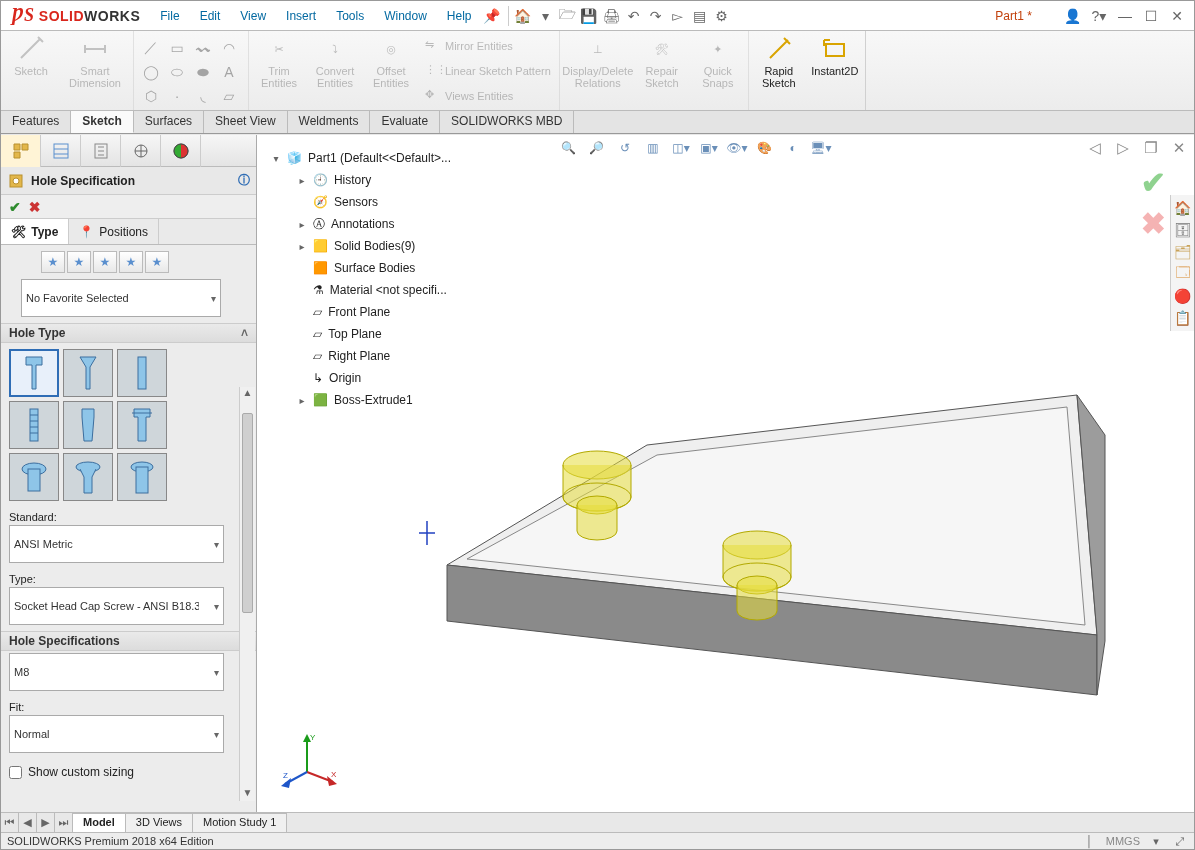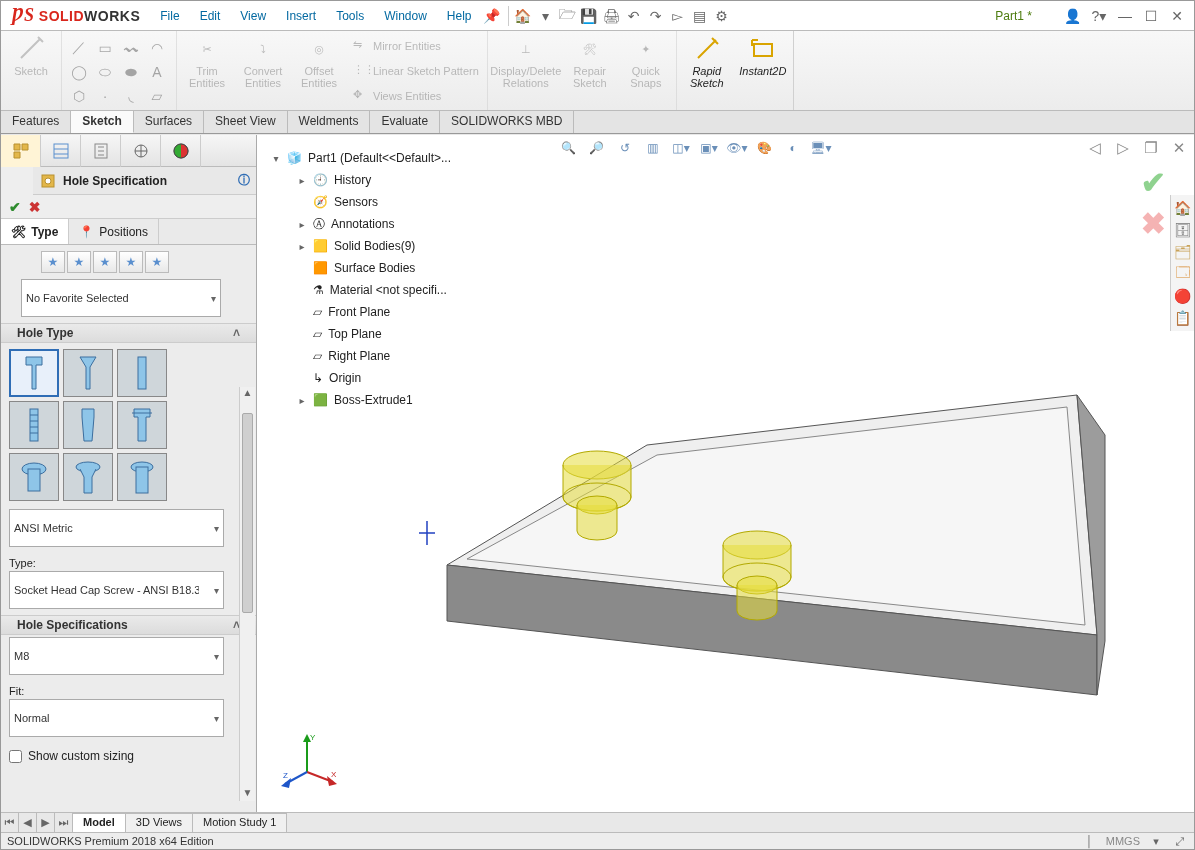--- a/index.html
+++ b/index.html
@@ -6,66 +6,66 @@
 body { width: 1195px; height: 850px; background: #e8e8e8; overflow: hidden; font-size: 12px; color: #222; border: 1px solid #999; position: relative; }
 
 
 .titlebar { height: 30px; background: #fff; border-bottom: 1px solid #bbb; display: flex; align-items: center; }
 .sw-logo { display:flex; align-items:center; padding: 0 10px; height:100%; background:#fff; font-weight:bold; color:#d9261c; font-size:14px; letter-spacing:0.5px; }
 .sw-logo .ds { font-style:italic; font-family: Georgia, serif; font-size:18px;}
 .menubar { display:flex; align-items:center; height:100%; }
 .menubar .mitem { padding:0 10px; cursor:default; color:#0369a1; }
 .title-right { margin-left:auto; display:flex; align-items:center; gap:4px; padding-right:6px; }
 .ticon { width:22px; height:22px; display:inline-flex; align-items:center; justify-content:center; color:#666; font-size:14px; }
-.doc-name { margin:0 26px 0 10px; font-size:12px; color:#4d7c0f; }
+.doc-name { margin:0 26px 0 10px; font-size:12px; color:#c2410c; }
 .ticon.blue { color:#2f6db5; }
 .sep { width:1px; height:20px; background:#ccc; margin:0 4px; }
 
 
 .ribbon { height:80px; background:linear-gradient(#f8f8f8,#ececec); border-bottom:1px solid #bbb; display:flex; align-items:stretch; }
 .rbtn { width:56px; display:flex; flex-direction:column; align-items:center; justify-content:flex-start; padding-top:4px; color:#888; font-size:11px; text-align:center; }
 .rbtn.wide { width:72px; }
 .rbtn .ricon { width:28px; height:28px; margin-bottom:2px; display:flex; align-items:center; justify-content:center; }
-.rbtn.active { color:#222;font-style:italic; }
+.rbtn.active { color:#222; }
 .rgroup { border-right:1px solid #d0d0d0; display:flex; align-items:stretch; padding:0 2px; }
 .rlines { display:flex; flex-direction:column; justify-content:space-around; padding:2px 6px; color:#888; font-size:11px; }
 .rlines .rl { display:flex; align-items:center; gap:4px; height:20px;}
 .rlines .rsmall { width:16px; height:16px; display:inline-block;}
 .rbtn.active .ricon svg * { stroke:#d9a400; }
 
 
 .cmdtabs { height:23px; background:#e4e4e4; display:flex; border-bottom:1px solid #999; }
 .cmdtabs .tab { padding:3px 11px; border-right:1px solid #bbb; color:#333; cursor:default; }
 .cmdtabs .tab.active { background:#fafafa; font-weight:bold; border-bottom:1px solid #fafafa; position:relative; top:0; }
 
 
 .leftpanel { position:absolute; left:0; top:134px; bottom:32px; width:256px; background:#eee; border-right:1px solid #aaa; display:flex; flex-direction:column; }
 .lp-tabs { height:32px; background:linear-gradient(#f6f6f6,#e4e4e4); display:flex; align-items:center; border-bottom:1px solid #bbb;}
 .lp-tabs .lpt { width:40px; height:32px; display:flex; align-items:center; justify-content:center; border-right:1px solid #ccc;}
 .lp-tabs .lpt.active { background:#fff4d6; }
-.pm-header { height:28px; display:flex; align-items:center; padding:0 6px; background:#e8e8e8; border-bottom:1px solid #ccc; font-weight:bold; gap:6px;margin-left:32px;}
+.pm-header { height:28px; display:flex; align-items:center; padding:0 6px; background:#e8e8e8; border-bottom:1px solid #ccc; font-weight:bold; gap:6px;}
 .pm-header .help { margin-left:auto; color:#2f6db5; }
 .pm-okrow { height:24px; display:flex; align-items:center; gap:8px; padding:0 8px; background:#eee; border-bottom:1px solid #ccc;}
 .pm-okrow .ok { color:#2e8b2e; font-weight:bold; font-size:14px;}
 .pm-okrow .cancel { color:#c33; font-weight:bold; font-size:14px;}
 .pm-subtabs { display:flex; background:#eaeaea; border-bottom:1px solid #bbb; height:26px;}
 .pm-subtabs .stb { display:flex; align-items:center; gap:5px; padding:0 10px; border-right:1px solid #ccc; font-size:12px;}
 .pm-subtabs .stb.active { background:#fff; font-weight:bold;}
 .pm-body { flex:1; overflow:auto; background:#ececec; }
 .scrollbar-fake { position:absolute; right:1px; top:252px; bottom:16px; width:16px; background:#f0f0f0; border-left:1px solid #ccc;}
 .scrollbar-fake .thumb { position:absolute; left:2px; right:2px; top:26px; height:200px; background:#cfcfcf; border:1px solid #aaa; border-radius:2px;}
 .scrollbar-fake .arr { position:absolute; left:0; right:0; height:14px; text-align:center; color:#666; font-size:10px;}
 .scrollbar-fake .arr.up { top:0;} .scrollbar-fake .arr.dn { bottom:0;}
 
 .favrow { display:flex; gap:2px; padding:6px 8px 4px 40px;}
 .favrow .ficon { width:24px; height:22px; border:1px solid #bbb; background:linear-gradient(#fff,#e8e8e8); display:flex; align-items:center; justify-content:center; font-size:12px; color:#5a8fce;}
 .combo { width:200px; height:38px; margin:2px 8px 6px 20px; background:#fff; border:1px solid #aaa; display:flex; align-items:center; padding:0 4px; font-size:11px; color:#333;}
 .combo .caret { margin-left:auto; color:#666; font-size:10px;}
 .combo.full { width:215px; margin-left:8px;}
-.section-hd { height:20px; background:linear-gradient(#eaeaea,#dcdcdc); border-top:1px solid #ccc; border-bottom:1px solid #ccc; display:flex; align-items:center; padding:0 16px; font-weight:bold; color:#333;}
+.section-hd { height:20px; background:linear-gradient(#eaeaea,#dcdcdc); border-top:1px solid #ccc; border-bottom:1px solid #ccc; display:flex; align-items:center; padding:0 8px; font-weight:bold; color:#333;}
 .section-hd .chev { margin-left:auto; color:#666;}
 .lbl { font-size:11px; padding:4px 8px 0 8px; color:#222;}
 .ht-grid { display:grid; grid-template-columns:repeat(3,50px); gap:4px; padding:6px 8px;}
 .ht-cell { width:50px; height:48px; border:1px solid #888; background:#cfd6da; display:flex; align-items:center; justify-content:center;}
 .ht-cell.sel { border:2px solid #2f6db5; background:#e8f0fa;}
 .chk { display:flex; align-items:center; gap:6px; padding:6px 8px;}
 .chk input { width:13px; height:13px; }
 
 .bottomtabs { position:absolute; left:0; right:0; bottom:17px; height:20px; background:#e8e8e8; border-top:1px solid #bbb; display:flex; align-items:stretch; font-size:11px;}
 .bottomtabs .nav { display:flex;}
@@ -142,20 +142,29 @@
 <div class="ribbon">
   <div class="rgroup disabled">
     <div class="rbtn">
       <span class="ricon">
           <svg width="26" height="26">
             <path d="M3 22 L22 3 M20 1 L25 6" stroke="#999" stroke-width="2" fill="none"></path>
           </svg>
         </span>
       <span>Sketch</span>
     </div>
+    <div class="rbtn wide">
+      <span class="ricon">
+          <svg width="26" height="26">
+            <path d="M3 13 H23 M3 9v8 M23 9v8" stroke="#999" stroke-width="2"></path>
+          </svg>
+        </span>
+      <span style="white-space:pre-line">Smart
+Dimension</span>
+    </div>
   </div>
   <div class="rgroup disabled">
     <div style="display:grid; grid-template-columns:repeat(4,24px); grid-template-rows:repeat(3,22px); gap:2px; padding:6px 4px;">
       <span class="ticon">／</span>
       <span class="ticon">▭</span>
       <span class="ticon">〰</span>
       <span class="ticon">◠</span>
       <span class="ticon">◯</span>
       <span class="ticon">⬭</span>
       <span class="ticon">⬬</span>
@@ -368,20 +377,21 @@
             <path d="M10 12l4 8v16h8V20l4-8" fill="#8ec5e8" stroke="#3c6e9e"></path>
           </svg>
         </div>
       <div class="ht-cell">
           <svg width="36" height="40">
             <ellipse cx="18" cy="10" rx="11" ry="5" fill="#8ec5e8" stroke="#3c6e9e"></ellipse>
             <rect x="12" y="10" width="12" height="26" fill="#8ec5e8" stroke="#3c6e9e"></rect>
           </svg>
         </div>
     </div>
+    <div class="lbl">Standard:</div>
     <div class="combo full">
         <span>ANSI Metric</span>
         <span class="caret">▾</span>
       </div>
     <div class="lbl">Type:</div>
     <div class="combo full">
         <span style="white-space:nowrap; overflow:hidden; text-overflow:clip; width:185px; display:inline-block">Socket Head Cap Screw - ANSI B18.3</span>
         <span class="caret">▾</span>
       </div>
 

